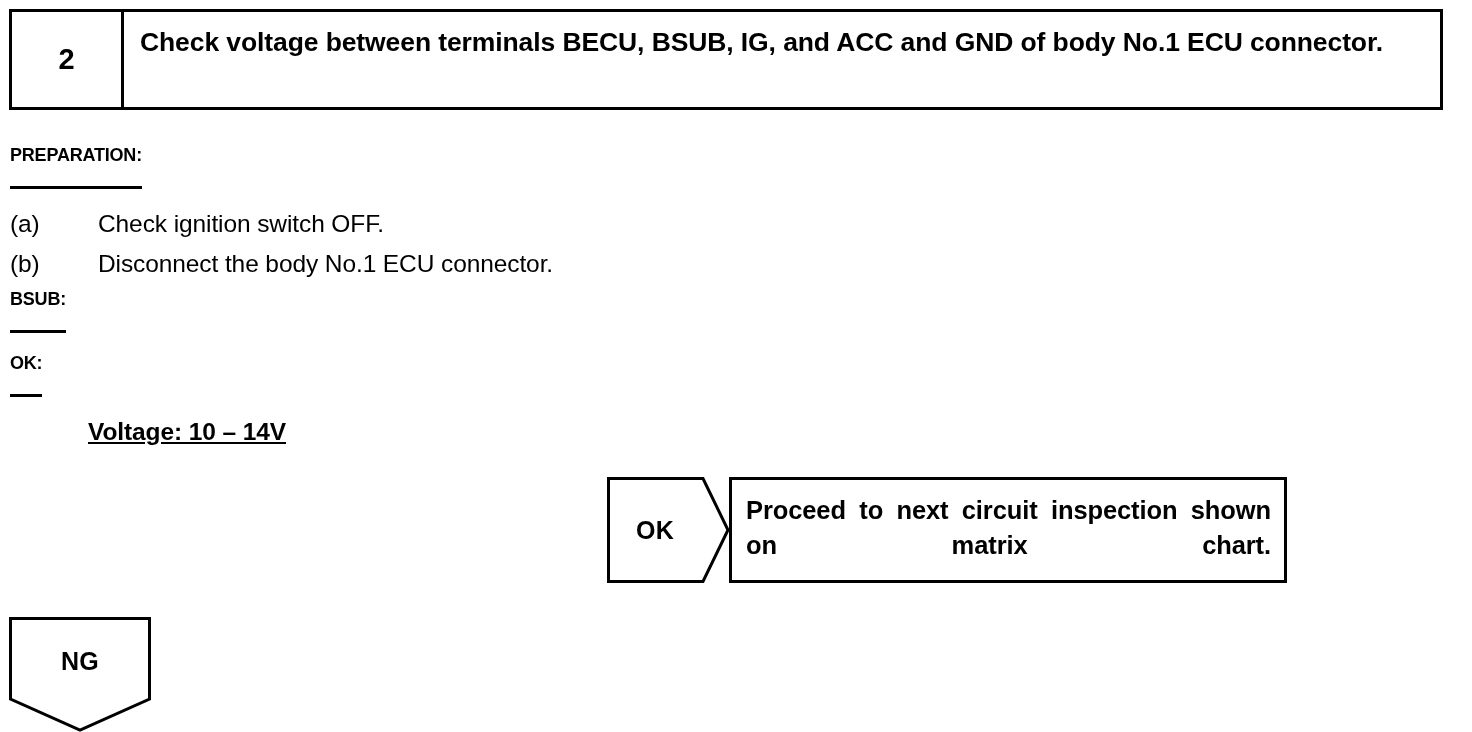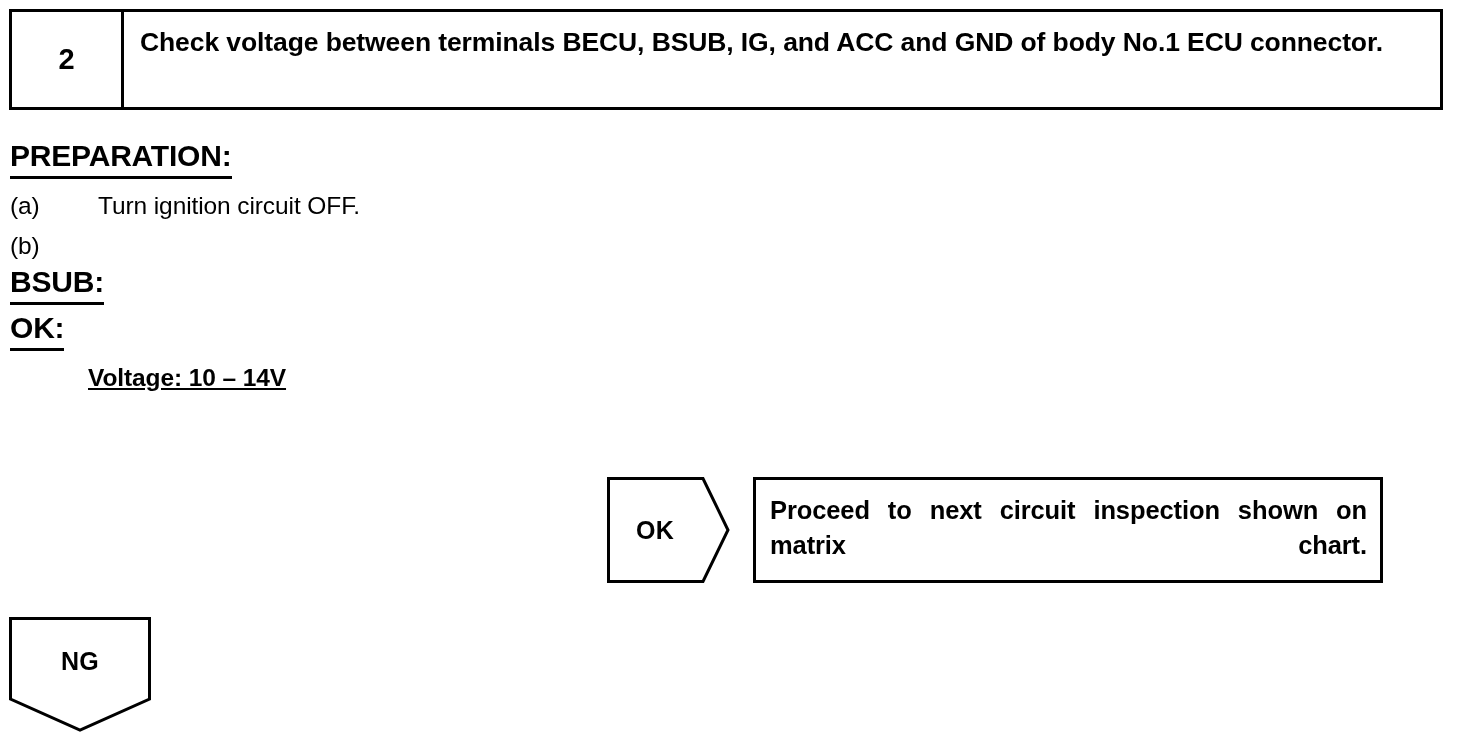--- a/index.html
+++ b/index.html
@@ -57,27 +57,27 @@
   }
 
   
   .body-block {
     position: absolute;
     left: 10px;
     top: 140px;
     width: 900px;
   }
   .sec-head {
-    font-size: 30px;
+    font-size: 18px;
     font-weight: bold;
     line-height: 31px;
     display: inline-block;
     border-bottom: 3px solid #000;
-    padding-bottom: 5px;
-    margin-bottom: 3px;
+    padding-bottom: 15px;
+    margin-bottom: 11px;
     letter-spacing: -0.2px;
   }
   .head-row { line-height: 0; }
   .para {
     font-size: 24.5px;
     line-height: 40px;
     letter-spacing: -0.1px;
     white-space: nowrap;
   }
   .lettered {
@@ -124,23 +124,23 @@
     height: 106px;
     display: flex;
     align-items: center;
     justify-content: center;
     font-size: 25px;
     font-weight: bold;
     letter-spacing: 0.3px;
   }
   .result-box {
     position: absolute;
-    left: 146px;
-    top: 0;
-    width: 630px;
+    left: 122px;
+    top: 0;
+    width: 558px;
     height: 106px;
     box-sizing: border-box;
     border: 3px solid #000;
     background: #fff;
     padding: 13px 13px 0 14px;
   }
   .result-box .rtext {
     font-size: 25.5px;
     font-weight: bold;
     line-height: 35px;
@@ -191,24 +191,25 @@
 
 <div class="body-block">
 
   <div class="head-row">
     <span class="sec-head">PREPARATION:</span>
   </div>
   <div class="gap-2"></div>
 
   <div class="lettered">
     <span class="marker">(a)</span>
-    <span>Turn ignition circuit OFF.</span>
+    <span>Check ignition switch OFF.</span>
   </div>
   <div class="lettered">
     <span class="marker">(b)</span>
+    <span>Disconnect the body No.1 ECU connector.</span>
   </div>
 
   <div class="head-row">
     <span class="sec-head">BSUB:</span>
   </div>
   <div class="gap-2"></div>
 
   <div class="head-row">
     <span class="sec-head">OK:</span>
   </div>

